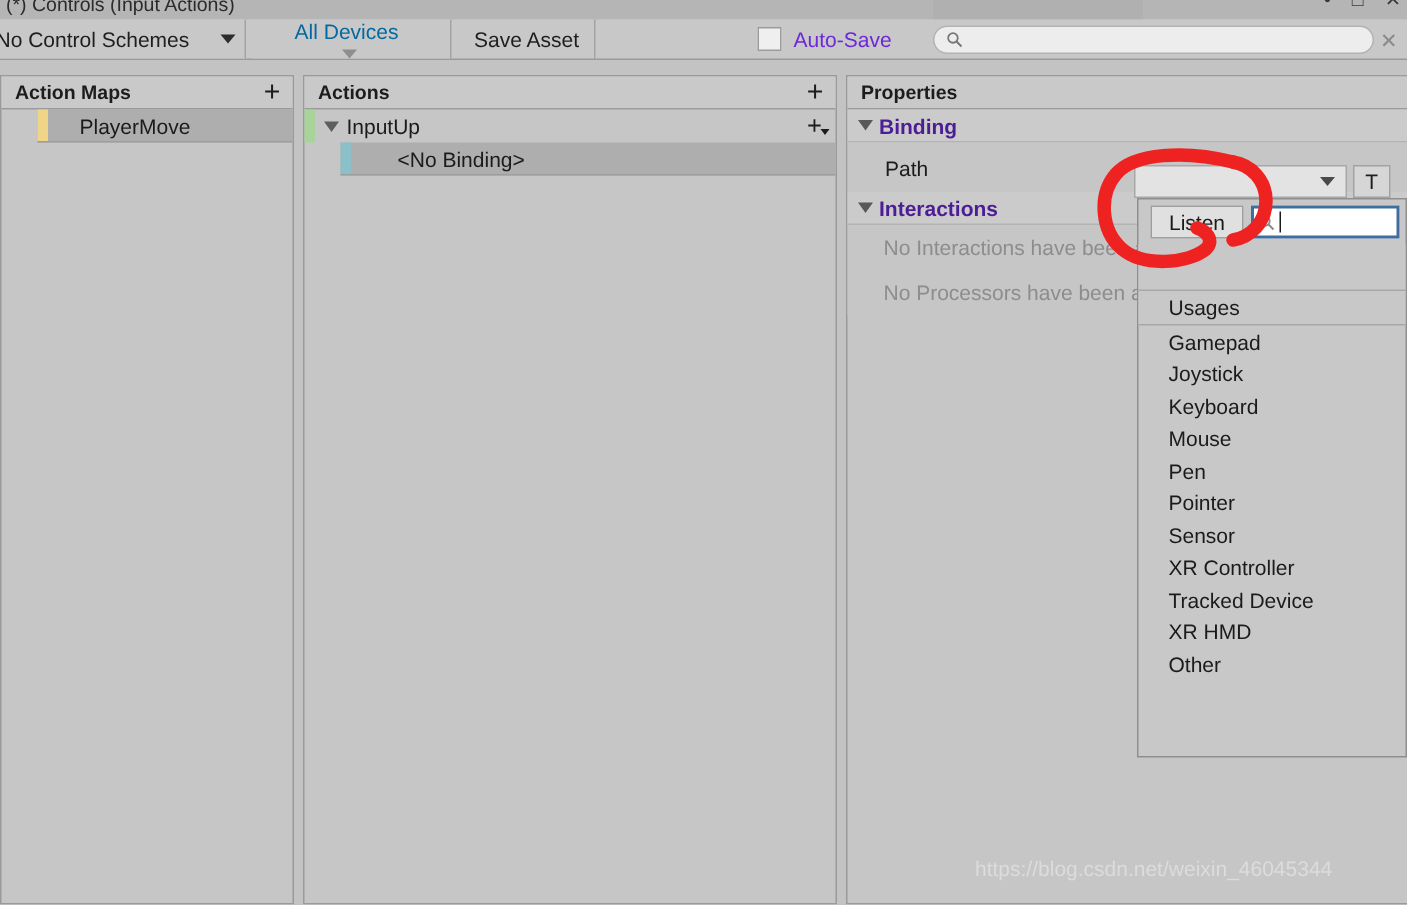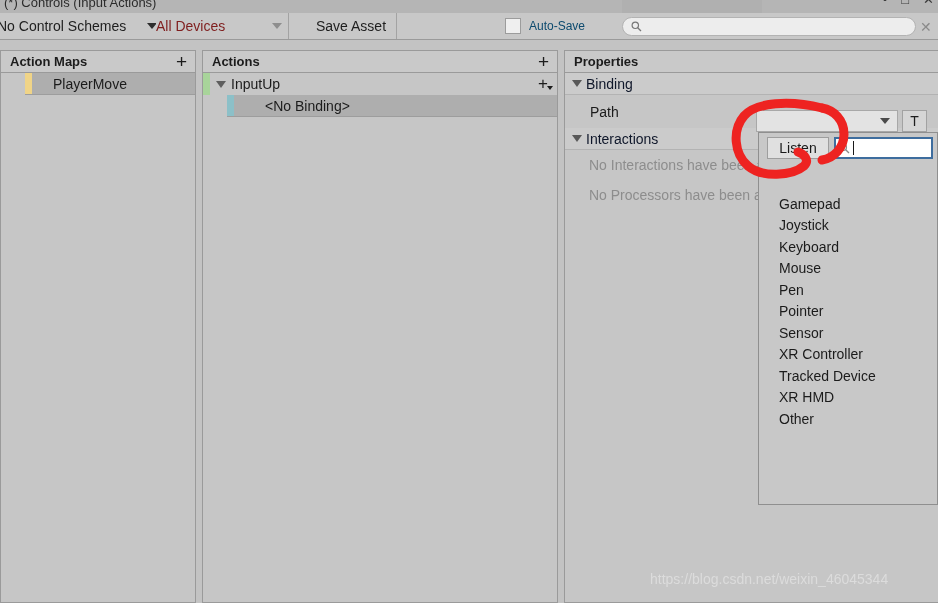--- a/index.html
+++ b/index.html
@@ -67,21 +67,21 @@
     display: flex;
     align-items: center;
     background: #c8c8c8;
     border-right: 1px solid #a3a3a3;
     padding: 0 6px 0 0;
     font-size: 14px;
     color: #1e1e1e;
     cursor: default;
   }
   #scheme-dropdown { left: -3px; width: 167px; }
-  #devices-dropdown { left: 156px; width: 133px; color: #7f1d1d; }
+  #devices-dropdown { left: 168px; width: 133px; color: #0369a1; flex-direction: column; }
   .tb-dd-label { flex: 1; white-space: nowrap; }
   .caret {
     width: 0; height: 0;
     border-left: 5px solid transparent;
     border-right: 5px solid transparent;
     border-top: 6px solid #2d2d2d;
     margin-left: 4px;
   }
   .caret.dim { border-top-color: #8e8e8e; }
 
@@ -103,21 +103,21 @@
     height: 26px;
     display: flex;
     align-items: center;
     gap: 8px;
   }
   .checkbox {
     width: 16px; height: 16px;
     background: #efefef;
     border: 1px solid #9c9c9c;
   }
-  #autosave-label { font-size: 12px; color: #0c4a6e; }
+  #autosave-label { font-size: 14px; color: #6d28d9; }
 
   #toolbar-search {
     position: absolute;
     left: 622px; top: 4px;
     width: 294px; height: 19px;
     background: #ededed;
     border: 1px solid #b3b3b3;
     border-radius: 10px;
     display: flex;
     align-items: center;
@@ -219,22 +219,22 @@
     align-items: center;
     padding-left: 7px;
     border-bottom: 1px solid #b3b3b3;
   }
   .prop-section-header .tri {
     border-top-color: #585858;
     margin-right: 4px;
   }
   .prop-section-title {
     font-size: 14px;
-    font-weight: normal;
-    color: #0f172a;
+    font-weight: bold;
+    color: #4c1d95;
   }
   .prop-row {
     position: relative;
     height: 33px;
     display: flex;
     align-items: center;
     padding-left: 25px;
     background: #c6c6c6;
   }
   .prop-label { font-size: 14px; color: #1b1b1b; }
@@ -481,20 +481,21 @@
         <svg class="magnifier" width="11" height="11" viewBox="0 0 11 11">
           <circle cx="4.3" cy="4.3" r="3.2" fill="none" stroke="#8a8a8a" stroke-width="1.2"></circle>
           <line x1="6.7" y1="6.7" x2="10" y2="10" stroke="#8a8a8a" stroke-width="1.3"></line>
         </svg>
         <span class="caret-bar"></span>
       </div>
     </div>
 
     <div id="popup-gap"></div>
 
+    <div id="usages-header">Usages</div>
 
     <div class="usage-item">Gamepad</div>
     <div class="usage-item">Joystick</div>
     <div class="usage-item">Keyboard</div>
     <div class="usage-item">Mouse</div>
     <div class="usage-item">Pen</div>
     <div class="usage-item">Pointer</div>
     <div class="usage-item">Sensor</div>
     <div class="usage-item">XR Controller</div>
     <div class="usage-item">Tracked Device</div>

